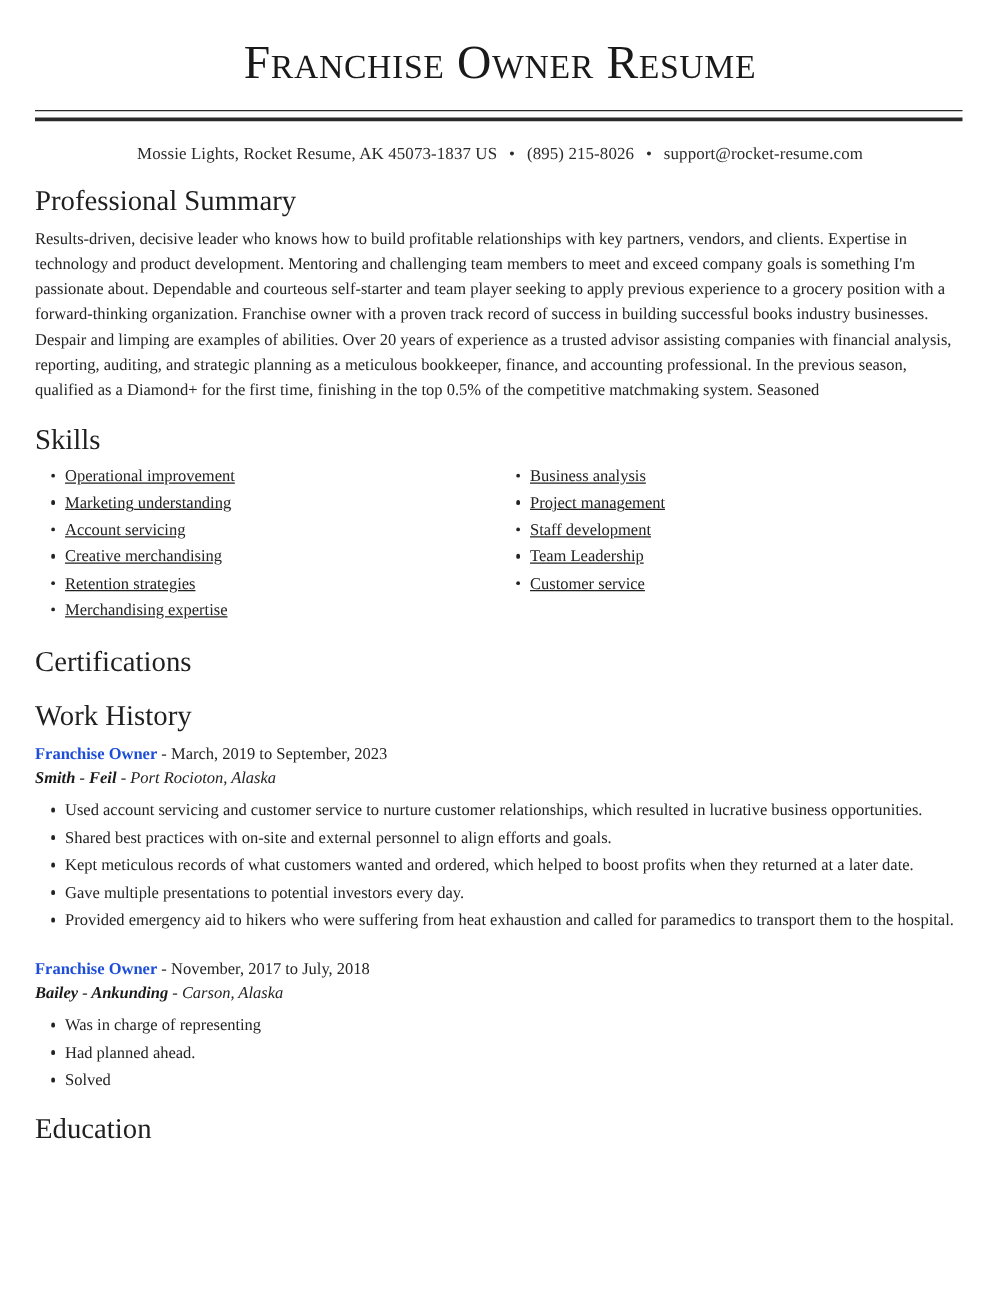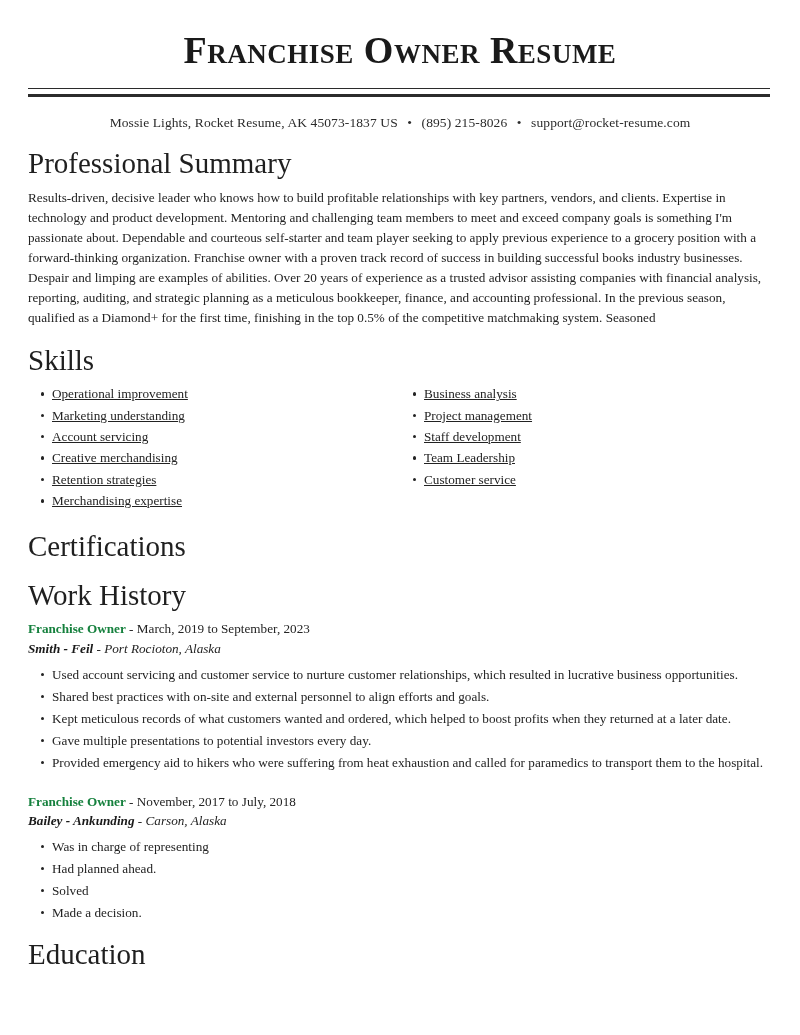--- a/index.html
+++ b/index.html
@@ -19,21 +19,21 @@
     height: 1035px;
     box-sizing: border-box;
     padding: 0 28px;
     position: relative;
   }
 
   
   .resume-title {
     text-align: center;
     font-family: "Liberation Serif", "DejaVu Serif", serif;
-    font-weight: bold;
+    font-weight: normal;
     font-variant: small-caps;
     font-size: 38px;
     line-height: 1;
     letter-spacing: 0.5px;
     color: #1a1a1a;
     margin: 0;
     padding-top: 31px;
   }
   .rule-group {
     margin-top: 19px;
@@ -64,21 +64,21 @@
     color: #2b2b2b;
   }
 
   
   .section {
     margin-top: 17px;
   }
   .section-heading {
     font-family: "Liberation Serif", "DejaVu Serif", serif;
     font-weight: normal;
-    font-size: 29px;
+    font-size: 23px;
     line-height: 1.1;
     color: #1f1f1f;
     margin: 16px 0 8px 0;
   }
   .summary-text {
     font-size: 13.2px;
     line-height: 1.52;
     color: #232323;
     text-align: left;
     margin: 0;
@@ -125,21 +125,21 @@
   .job + .job {
     margin-top: 20px;
   }
   .job-line1 {
     font-size: 13.2px;
     line-height: 1.45;
     color: #232323;
   }
   .job-title {
     font-weight: bold;
-    color: #15803d;
+    color: #1d4ed8;
   }
   .job-dates {
     font-weight: normal;
   }
   .job-line2 {
     font-size: 13.2px;
     line-height: 1.45;
     color: #232323;
     margin-bottom: 8px;
   }
@@ -244,21 +244,20 @@
       </div>
       <div class="job-line2">
         <span class="job-company">Bailey - Ankunding</span>
         <span class="dash">-</span>
         <span class="job-location">Carson, Alaska</span>
       </div>
       <ul class="bullets">
         <li>Was in charge of representing</li>
         <li>Had planned ahead.</li>
         <li>Solved</li>
-        <li>Made a decision.</li>
       </ul>
     </div>
   </div>
 
   <div class="section">
     <h2 class="section-heading">Education</h2>
 
   </div>
 
 </div>

